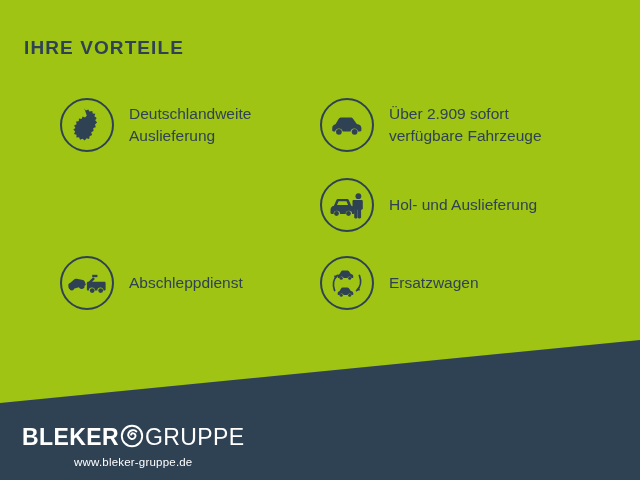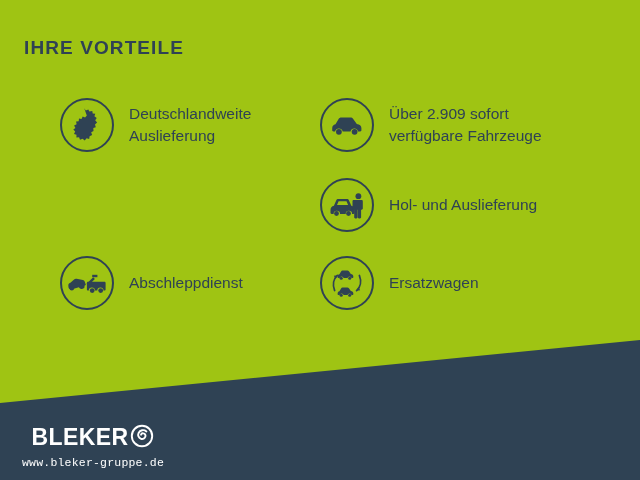--- a/index.html
+++ b/index.html
@@ -122,21 +122,20 @@
     font-size: 23px;
     font-weight: normal;
     letter-spacing: 0.4px;
   }
 
   #logo-url {
     margin-top: 5px;
     color: #ffffff;
     font-size: 11.5px;
     letter-spacing: 0.2px;
-    font-family: Liberation Mono, monospace;
   }
 </style>
 </head>
 <body>
 
 <div id="slide">
 
   <div id="green-panel"></div>
 
   <div id="title">IHRE VORTEILE</div>
@@ -235,17 +234,18 @@
 
   <div id="logo-block">
     <div id="logo-wordmark">
       <span id="logo-bleker">BLEKER</span>
       <span id="logo-mark">
         <svg width="24" height="24" viewBox="0 0 24 24" aria-hidden="true">
           <circle cx="12" cy="12" r="10.2" fill="none" stroke="#ffffff" stroke-width="1.9"></circle>
           <path d="M16.4 7.4c-2.6-2.2-6.4-1.3-7.8 1.6-1.1 2.3 0 5 2.4 5.8 1.9 0.6 3.9-0.4 4.4-2.2 0.4-1.4-0.4-2.9-1.9-3.2-1.1-0.3-2.2 0.3-2.5 1.3" fill="none" stroke="#ffffff" stroke-width="1.9" stroke-linecap="round"></path>
         </svg>
       </span>
+      <span id="logo-gruppe">GRUPPE</span>
     </div>
     <div id="logo-url">www.bleker-gruppe.de</div>
   </div>
 
 </div>
 
 </body></html>

